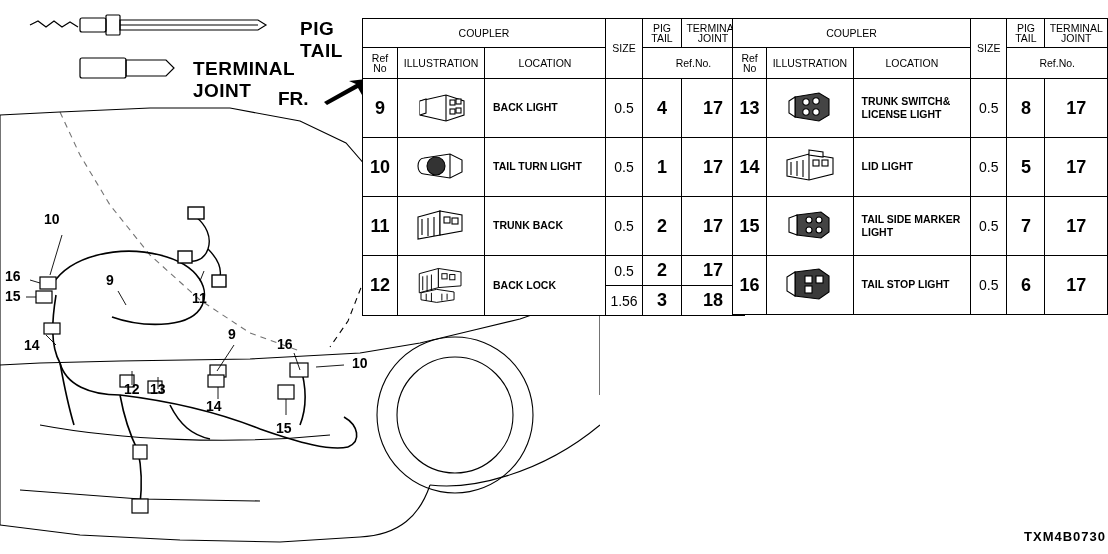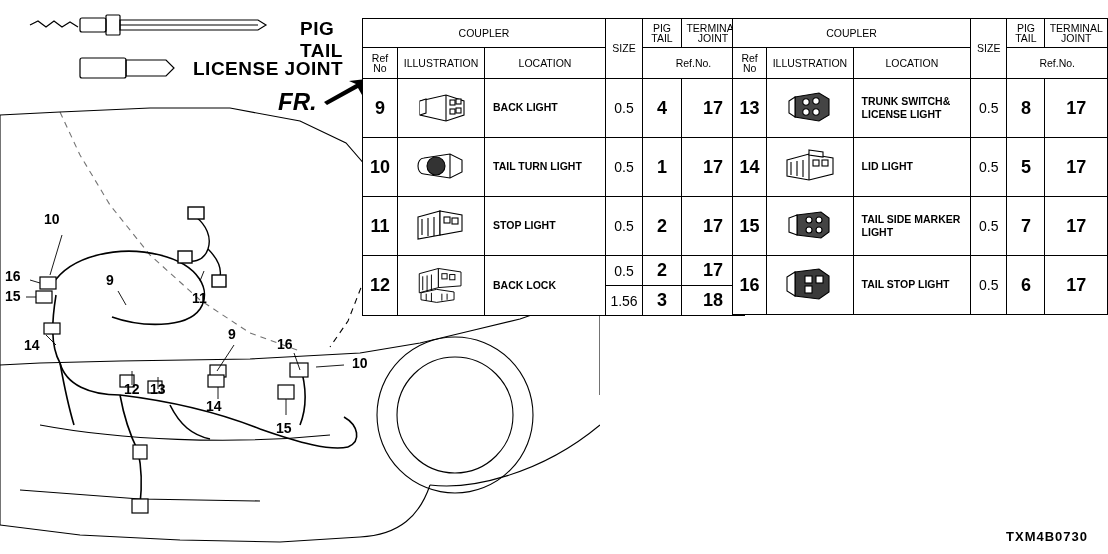--- a/index.html
+++ b/index.html
@@ -17,30 +17,30 @@
   table td,table th{border:1px solid #000;text-align:center;vertical-align:middle;padding:0;}
   .tbl{position:absolute;background:#fff;}
   #table1{left:362px;top:18px;}
   #table2{left:732px;top:18px;}
   .hdr{font-size:10.5px;font-weight:normal;line-height:1.15;margin-left:20px;}
   .refno{font-size:18px;font-weight:bold;}
   .loc{font-size:10.5px;text-align:left;padding-left:8px;line-height:1.25;font-weight:bold;}
   .size{font-size:14px;}
   .num{font-size:18px;font-weight:bold;}
   .illus{width:86px;}
-  .code{position:absolute;right:20px;bottom:10px;font-size:13px;font-weight:bold;letter-spacing:1px;}
+  .code{position:absolute;right:2px;bottom:10px;font-size:13px;font-weight:bold;letter-spacing:1px;}
 
   
   .conn{width:62px;height:40px;margin:3px auto;position:relative;}
 
   
   .callout{position:absolute;font-size:14px;font-weight:bold;}
 
   
-  #fr{position:absolute;left:278px;top:88px;font-size:24px;font-weight:bold;font-style:italic;}
+  #fr{position:absolute;left:278px;top:88px;font-size:19px;font-weight:bold;}
 </style>
 </head>
 <body>
 
 <div id="legend" class="abs">
   <svg width="330" height="84" viewBox="0 0 330 84">
 
     <g fill="none" stroke="#000" stroke-width="1.2">
       <path d="M12 17 L20 13 L28 19 L36 13 L44 19 L52 14 L60 19"></path>
       <rect x="62" y="10" width="26" height="14" rx="2"></rect>
@@ -48,21 +48,21 @@
       <path d="M102 12 L240 12 L248 17 L240 22 L102 22 Z"></path>
       <line x1="102" y1="17" x2="240" y2="17"></line>
     </g>
 
     <g fill="none" stroke="#000" stroke-width="1.2">
       <rect x="62" y="50" width="46" height="20" rx="2"></rect>
       <path d="M108 52 L148 52 L156 60 L148 68 L108 68 Z"></path>
     </g>
   </svg>
   <div class="legend-label" id="pigtail-label">PIG TAIL</div>
-  <div class="legend-label" id="tjoint-label">LICENSE JOINT</div>
+  <div class="legend-label" id="tjoint-label">TERMINAL JOINT</div>
 </div>
 
 <div id="fr">FR.</div>
 <svg class="abs" style="left:322px;top:78px;" width="46" height="30">
   <path d="M2 24 L34 6 L27 3 L44 1 L40 17 L36 10 L5 27 Z" fill="#000"></path>
 </svg>
 
 <svg class="abs" style="left:0px;top:95px;" width="600" height="455" viewBox="0 0 600 455">
   <g fill="none" stroke="#000" stroke-width="1.1">
 
@@ -210,21 +210,21 @@
       <svg class="conn" viewBox="0 0 62 40">
         <g fill="#fff" stroke="#000" stroke-width="1.1">
           <path d="M8 12 L30 6 L30 30 L8 34 Z"></path>
           <path d="M30 6 L52 10 L52 26 L30 30 Z"></path>
           <path d="M12 14 L12 30 M18 13 L18 31 M24 12 L24 31"></path>
           <rect x="34" y="12" width="6" height="6"></rect>
               <rect x="42" y="13" width="6" height="6"></rect>
         </g>
       </svg>
     </td>
-    <td class="loc">STOP LIGHT</td>
+    <td class="loc">TRUNK BACK</td>
     <td class="size">0.5</td>
     <td class="num">2</td>
     <td class="num">17</td>
   </tr>
 
   <tr>
     <td class="refno" rowspan="2" style="height:58px;">12</td>
     <td rowspan="2">
       <svg class="conn" viewBox="0 0 62 46">
         <g fill="#fff" stroke="#000" stroke-width="1.1">

